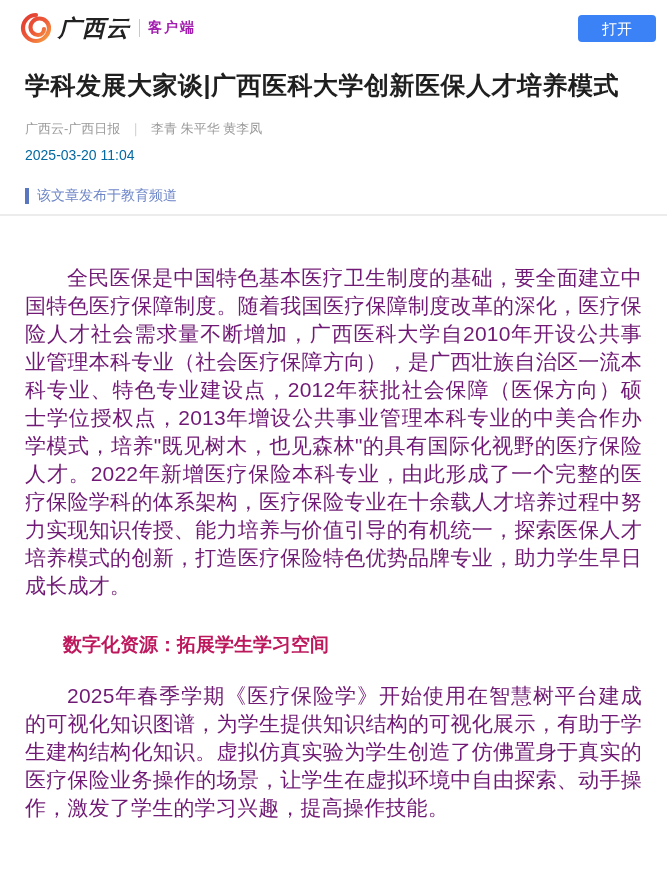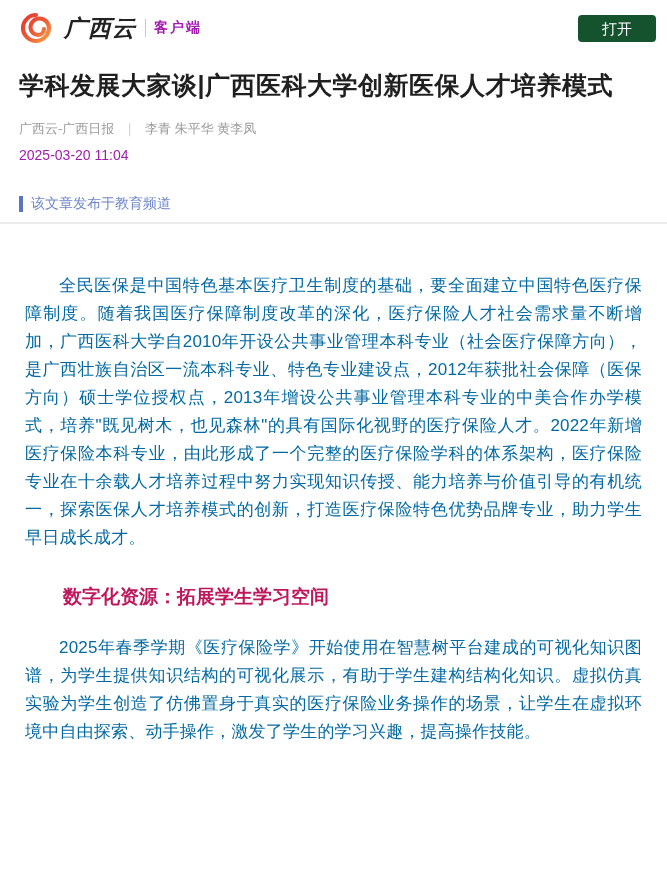--- a/index.html
+++ b/index.html
@@ -18,76 +18,76 @@
     height: 56px;
     display: flex;
     align-items: center;
     justify-content: space-between;
     padding: 0 11px 0 20px;
     background: #fff;
   }
   .logo { display: flex; align-items: center; cursor: pointer; }
   .logo-icon { width: 32px; height: 32px; display: block; }
   .brand-script {
-    margin-left: 12px;
+    margin-left: 6px;
     font-family: "DejaVu Serif", "Liberation Serif", serif;
     font-style: italic;
     font-weight: 700;
     font-size: 23px;
     color: #222;
     letter-spacing: 1px;
   }
   .logo-divider {
     width: 1px; height: 18px;
     background: #c9c9c9;
     margin: 0 8px 0 9px;
   }
   .logo-suffix {
     font-size: 14px;
     font-weight: 700;
     color: #a21caf;
     letter-spacing: 2px;
   }
   .open-btn {
     width: 78px; height: 27px;
-    background: #14532d;
+    background: #3b82f6;
     color: #fff;
     border: none;
     border-radius: 4px;
     font-size: 15px;
     font-family: inherit;
     cursor: pointer;
     line-height: 27px;
     text-align: center;
   }
 
   
-  .article-head { padding: 12px 25px 0 19px; }
+  .article-head { padding: 12px 25px 0 25px; }
   .article-title {
     font-size: 25px;
     line-height: 34px;
     font-weight: 700;
     color: #1f1f1f;
     letter-spacing: 0.5px;
   }
   .byline {
     margin-top: 18px;
     font-size: 13px;
     color: #9b9b9b;
     display: flex;
     align-items: center;
   }
   .byline .sep { margin: 0 9px; color: #c4c4c4; }
   .publish-time {
     margin-top: 9px;
     font-size: 14px;
-    color: #a21caf;
+    color: #0369a1;
   }
   .notice {
-    margin-top: 32px;
+    margin-top: 24px;
     display: flex;
     align-items: center;
     cursor: pointer;
   }
   .notice-bar {
     width: 4px; height: 16px;
     background: #5b76c0;
     margin-right: 8px;
     display: inline-block;
   }
@@ -96,23 +96,23 @@
   .section-divider {
     margin-top: 9px;
     height: 2px;
     background: #ececec;
     width: 100%;
   }
 
   
   .article-body { padding: 48px 25px 14px 25px; }
   .article-body p {
-    font-size: 17px;
+    font-size: 21px;
     line-height: 28px;
-    color: #0369a1;
+    color: #701a75;
     text-align: justify;
     text-indent: 2em;
     margin-bottom: 24px;
     letter-spacing: 0.2px;
   }
   .section-heading {
     font-size: 19px;
     line-height: 30px;
     font-weight: 700;
     color: #be185d;

